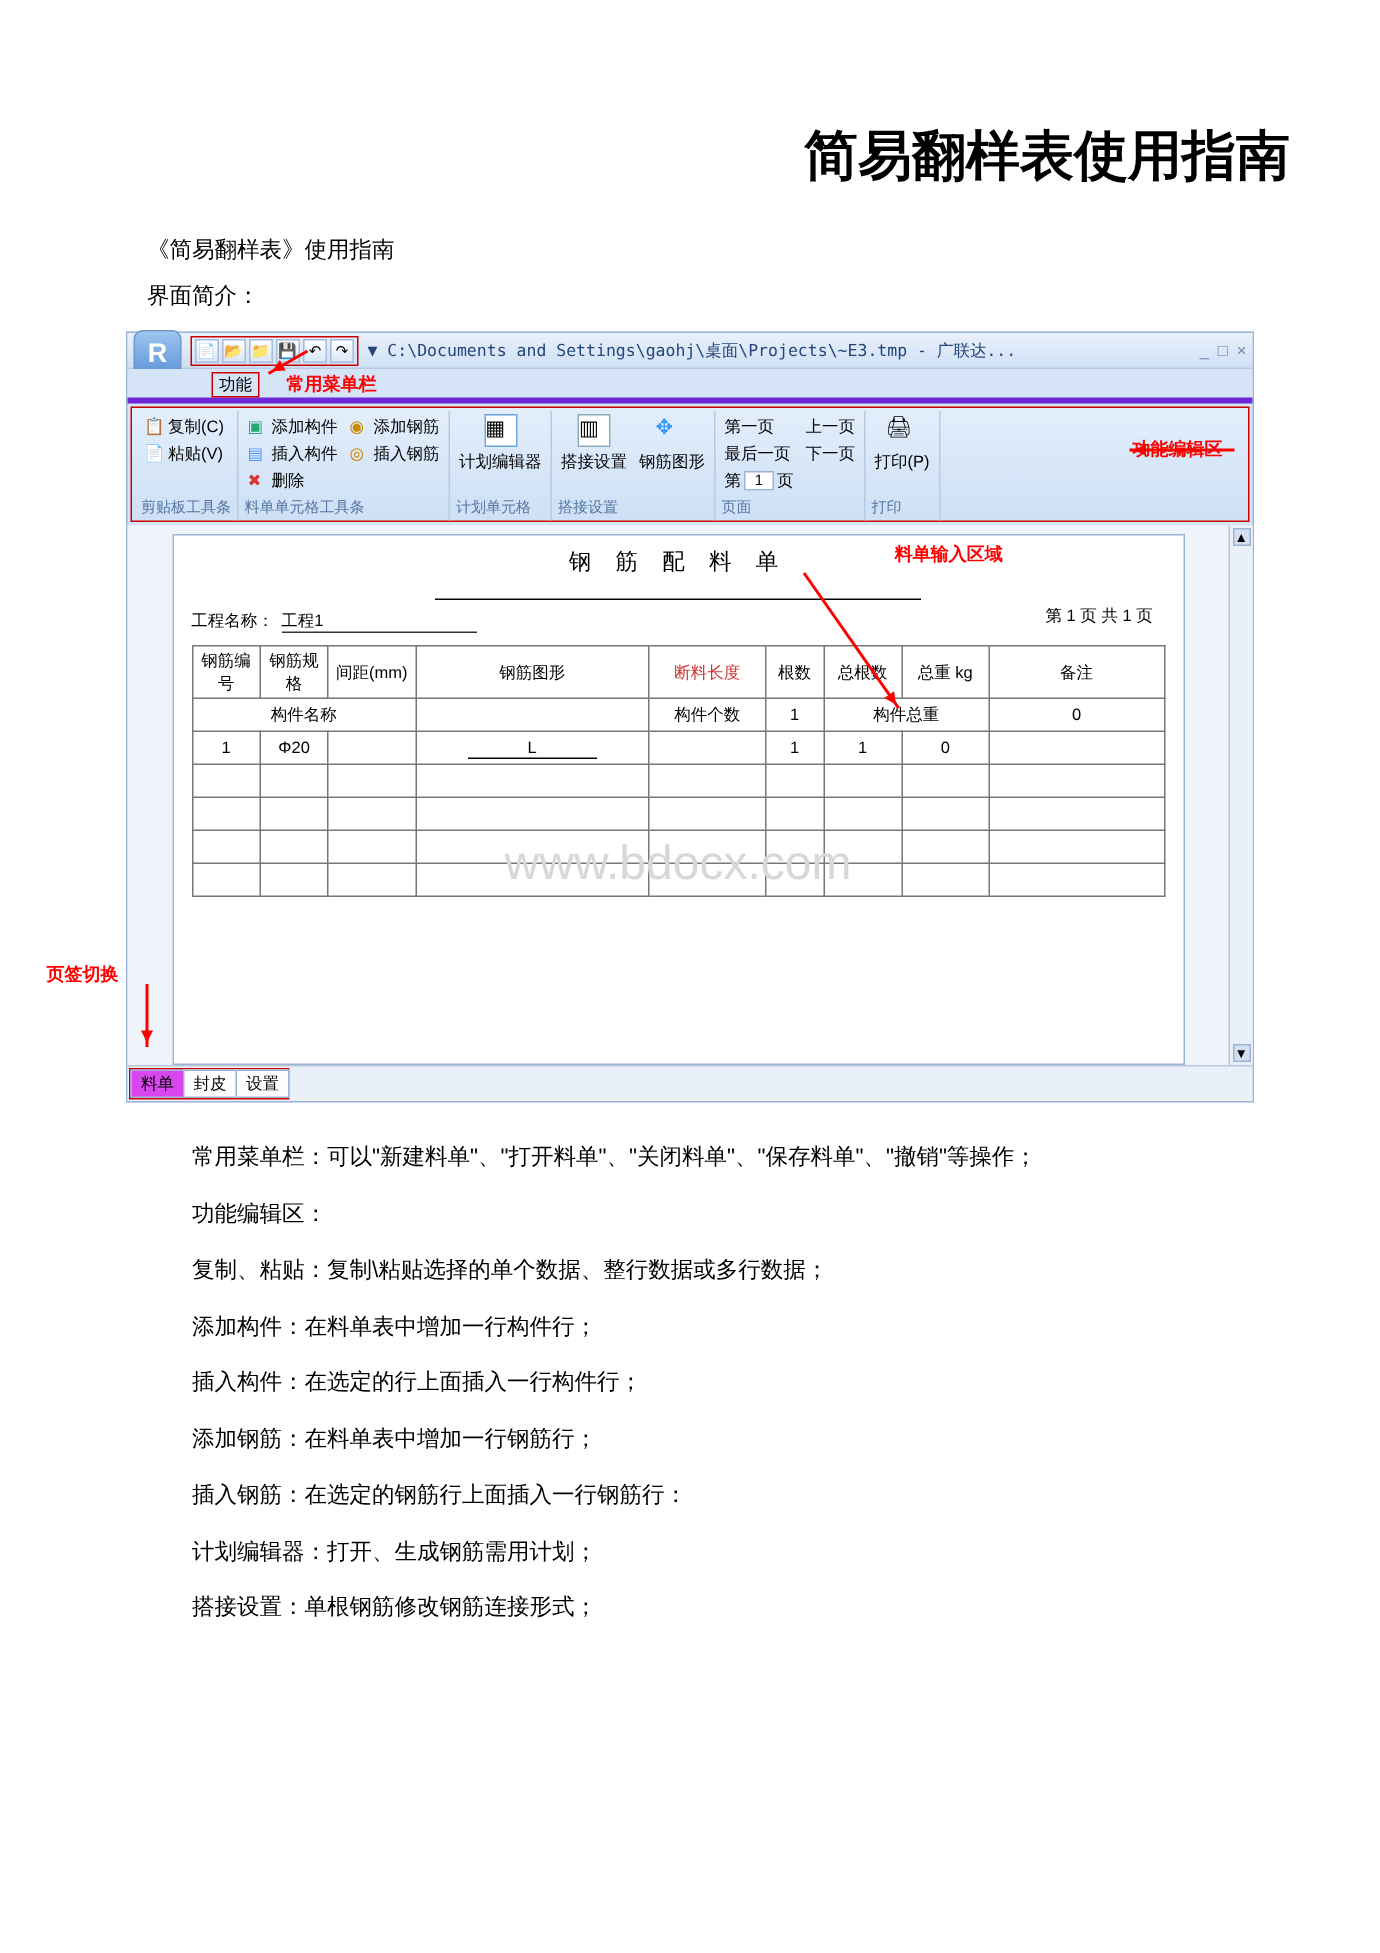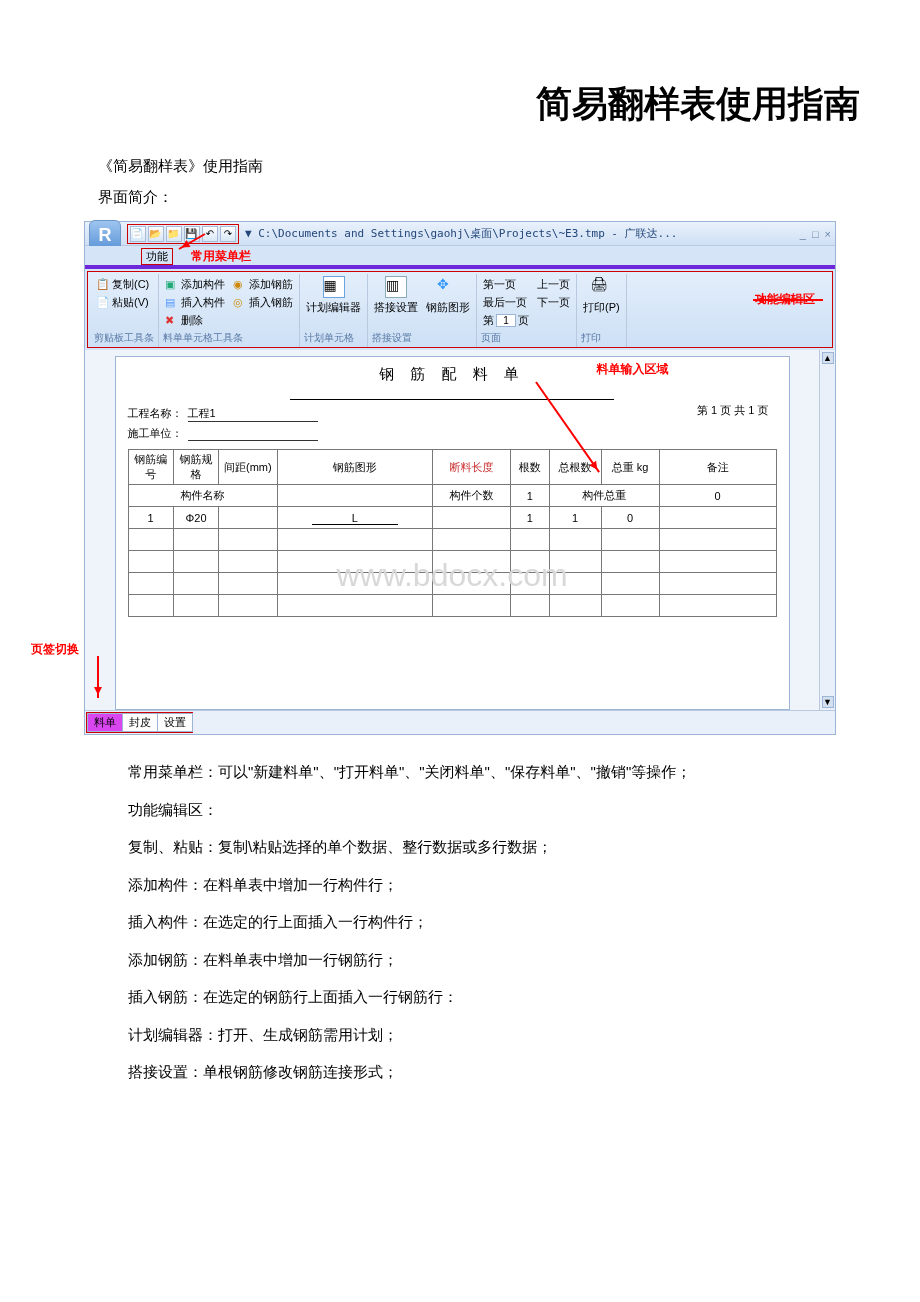--- a/index.html
+++ b/index.html
@@ -259,24 +259,20 @@
   <div class="workarea" style="position:relative;">
     <div class="sheet">
       <span class="hint-input">料单输入区域</span>
       <span class="arrow-line" style="left:420px; top:24px; width:110px; transform:rotate(55deg);"></span>
 
       <div class="sheet-title">钢  筋  配  料  单</div>
       <div class="proj-row">
         <span class="lab">工程名称：</span>
         <span class="val">工程1</span>
       </div>
-      <div class="proj-row">
-        <span class="lab">施工单位：</span>
-        <span class="val"></span>
-      </div>
       <span class="page-ind">第 1 页 共 1 页</span>
 
       <table class="grid">
         <tbody>
             <tr>
           <th style="width:7%;">钢筋编号</th>
           <th style="width:7%;">钢筋规格</th>
           <th style="width:9%;">间距(mm)</th>
           <th style="width:24%;">钢筋图形</th>
           <th class="red-col" style="width:12%;">断料长度</th>

